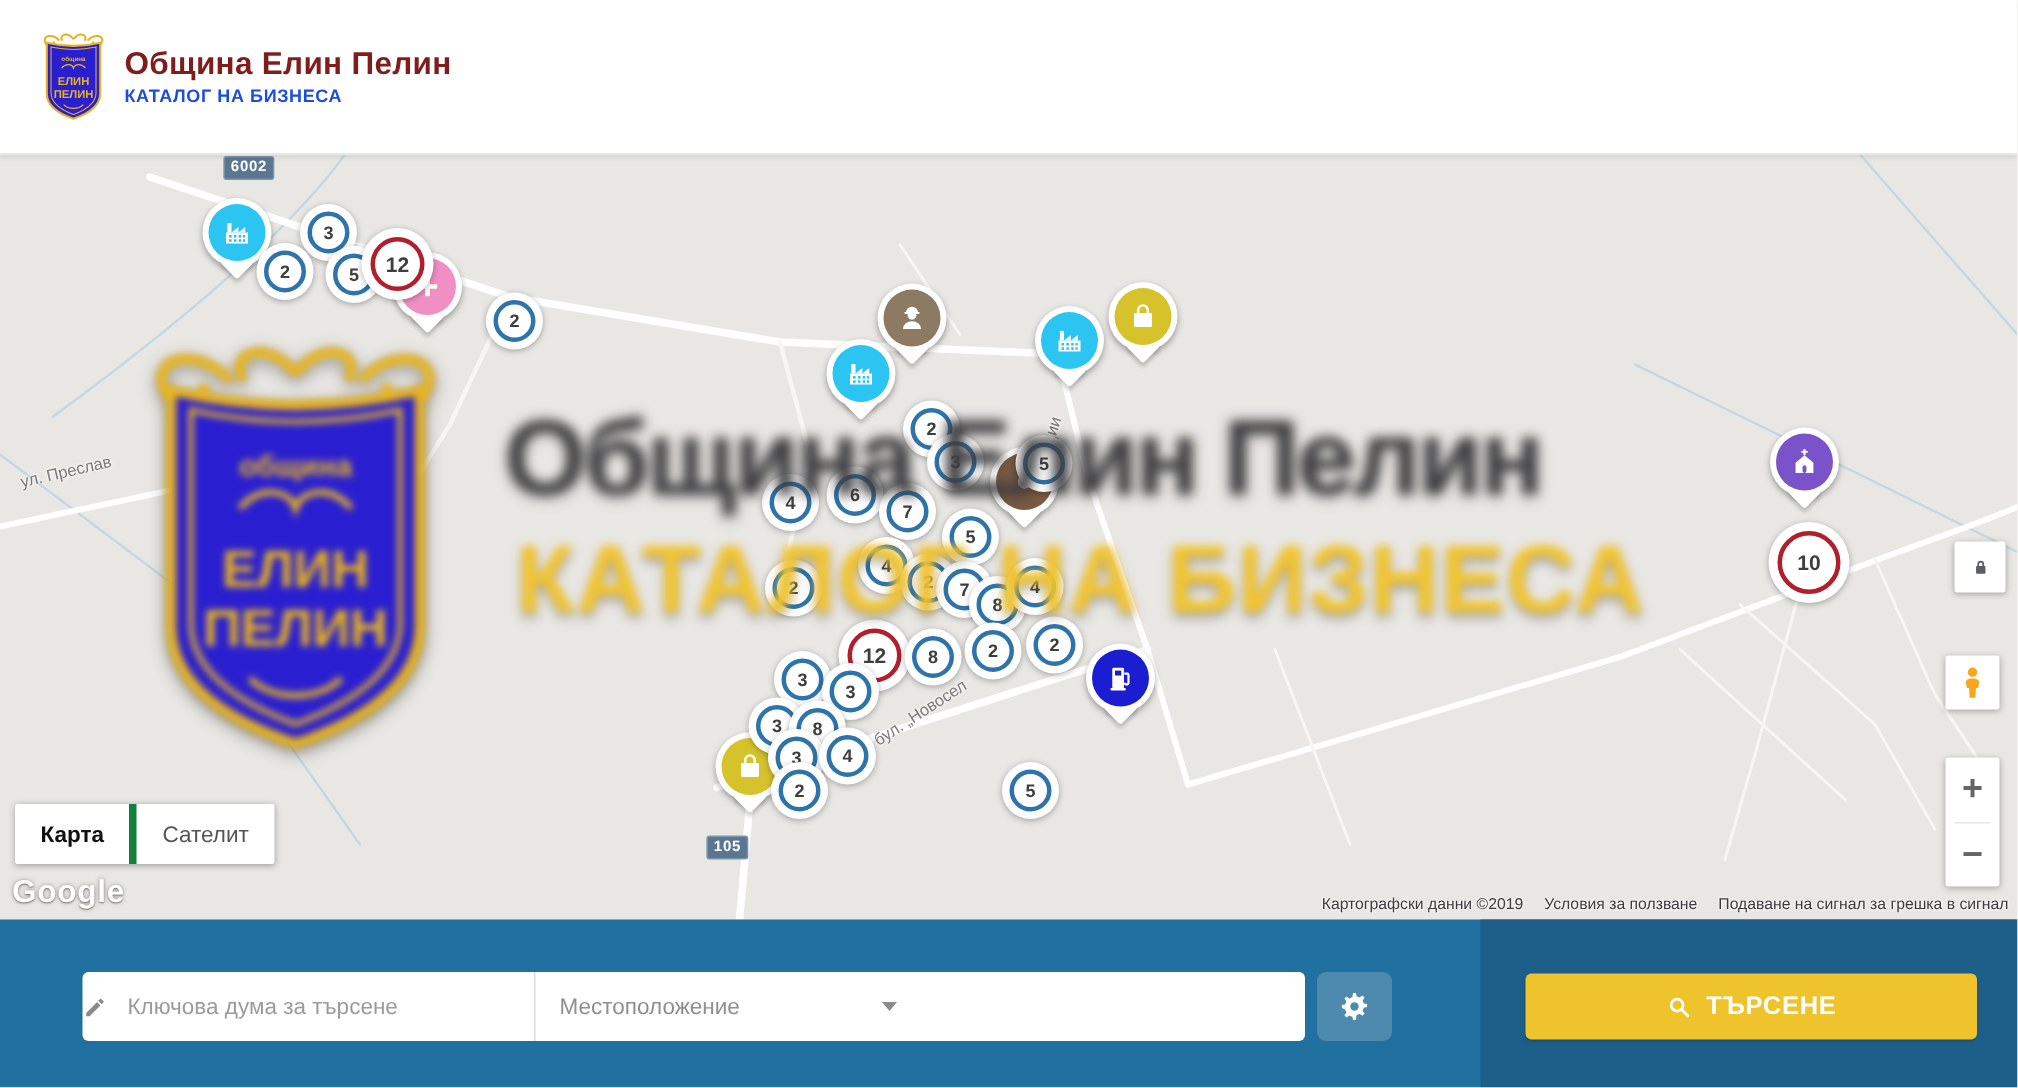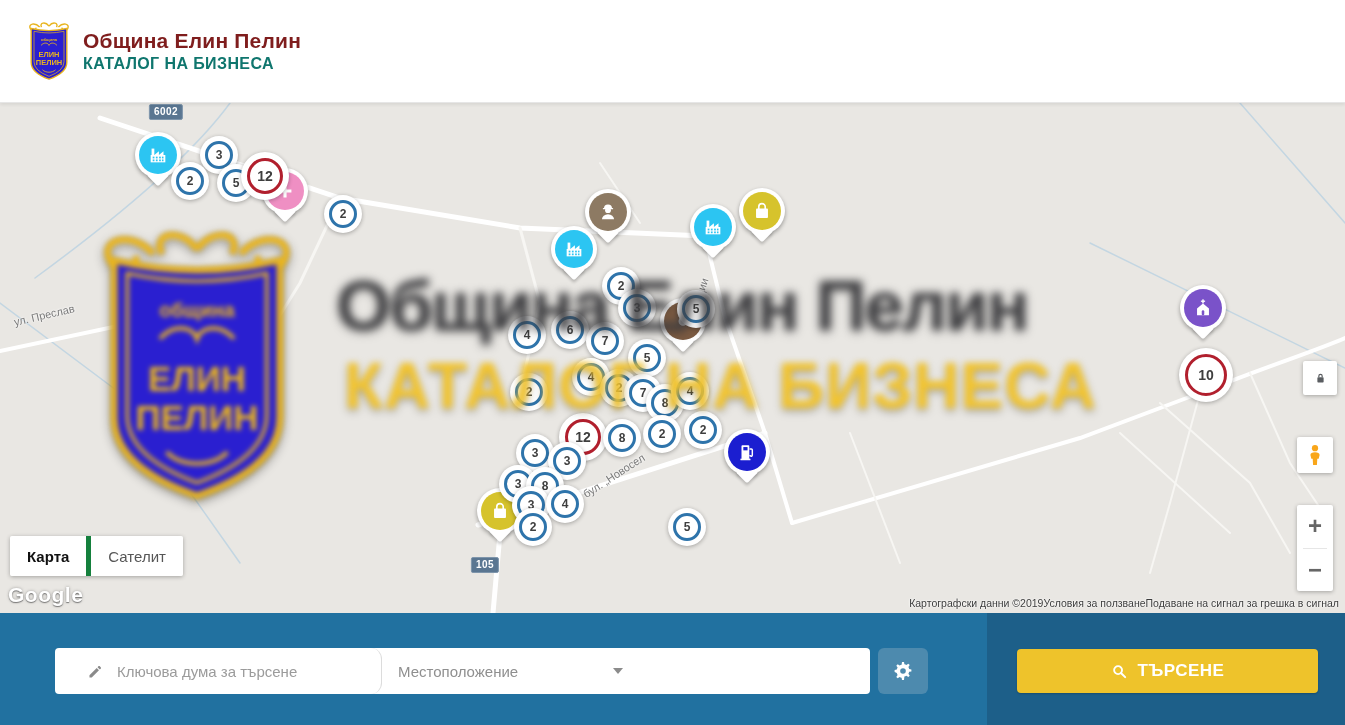--- a/index.html
+++ b/index.html
@@ -5,21 +5,21 @@
   html,body{margin:0;padding:0;background:#fff;}
   *{box-sizing:border-box;font-family:"Liberation Sans",sans-serif;}
   #stage{position:relative;width:1345px;height:725px;overflow:hidden;background:#e9e7e3;}
 
   
   .header{position:absolute;left:0;top:0;width:1345px;height:103px;background:#fff;border-bottom:1px solid #e6e6e6;box-shadow:0 2px 3px rgba(0,0,0,.07);z-index:20;display:flex;align-items:center;}
   .brand{display:flex;align-items:center;margin-left:25px;cursor:pointer;}
   .brand svg{width:48px;height:60px;}
   .brand-text{margin-left:10px;}
   .brand-line1{font-size:21px;font-weight:bold;color:#7f1d1d;letter-spacing:.2px;}
-  .brand-line2{font-size:16px;font-weight:bold;color:#0f766e;letter-spacing:.4px;margin-top:2px;}
+  .brand-line2{font-size:12px;font-weight:bold;color:#1d4ed8;letter-spacing:.4px;margin-top:2px;}
   .nav{position:absolute;right:25px;top:0;height:103px;display:flex;align-items:center;gap:34px;}
   .nav-item{font-size:15px;font-weight:bold;color:#3a3c41;letter-spacing:-.2px;cursor:pointer;white-space:nowrap;}
 
   
   .map{position:absolute;left:0;top:103px;width:1345px;height:510px;background:#e9e7e3;overflow:hidden;}
   .roads{position:absolute;left:0;top:0;z-index:1;}
   .label-layer,.marker-layer{position:absolute;left:0;top:-103px;width:1345px;height:725px;z-index:3;}
   .label-layer{z-index:2;}
 
   .road-shield{position:absolute;transform:translate(-50%,-50%);background:#5a7691;color:#fff;font-size:10px;font-weight:bold;padding:1px 4px 2px;border-radius:2px;border:1px solid #7e95ab;letter-spacing:.5px;}
@@ -41,35 +41,35 @@
   .wm-shield svg{width:100%;height:100%;}
   .wm-line1{left:336px;top:162px;font-size:71px;font-weight:bold;color:#3e3e41;letter-spacing:-2px;filter:blur(4px);text-shadow:0 2px 6px rgba(0,0,0,.3);white-space:nowrap;}
   .wm-line2{left:344px;top:246px;font-size:64px;font-weight:bold;color:#f2c42f;letter-spacing:1px;filter:blur(3px);text-shadow:0 3px 6px rgba(0,0,0,.35);white-space:nowrap;}
 
   
   .maptype{position:absolute;left:10px;top:433px;display:flex;z-index:8;box-shadow:0 1px 4px rgba(0,0,0,.3);border-radius:2px;overflow:hidden;}
   .maptype-btn{background:#fff;height:40px;display:flex;align-items:center;justify-content:center;padding:0 17px;font-size:15px;cursor:pointer;}
   .maptype-btn.active{font-weight:bold;color:#111;}
   .maptype-btn.inactive{color:#565656;border-left:5px solid #15803d;}
   .google-logo{position:absolute;left:8px;top:480px;z-index:8;color:#fff;font-size:21px;font-weight:bold;letter-spacing:.5px;text-shadow:0 1px 1px rgba(85,85,85,.7),0 0 3px rgba(85,85,85,.5);cursor:pointer;}
-  .attribution{position:absolute;right:6px;top:494px;z-index:8;display:flex;font-size:10.5px;color:#3c3c3c;text-shadow:0 0 2px #fff,0 0 2px #fff;}
+  .attribution{position:absolute;right:6px;top:494px;z-index:8;display:flex;gap:14px;font-size:10.5px;color:#3c3c3c;text-shadow:0 0 2px #fff,0 0 2px #fff;}
   .attribution span{white-space:nowrap;}
   .ctl{position:absolute;background:#fff;box-shadow:0 1px 4px rgba(0,0,0,.3);border-radius:2px;z-index:8;display:flex;align-items:center;justify-content:center;cursor:pointer;}
   .ctl-lock{left:1303px;top:258px;width:34px;height:34px;}
   .ctl-peg{left:1297px;top:334px;width:36px;height:36px;}
   .zoomctl{position:absolute;left:1297px;top:402px;width:36px;height:86px;background:#fff;box-shadow:0 1px 4px rgba(0,0,0,.3);border-radius:2px;z-index:8;display:flex;flex-direction:column;}
   .zoom-btn{flex:1;display:flex;align-items:center;justify-content:center;font-size:24px;font-weight:bold;color:#666;cursor:pointer;}
   .zoom-div{height:1px;background:#e6e6e6;margin:0 6px;}
 
   
   .bottombar{position:absolute;left:0;top:613px;width:1345px;height:112px;background:#2171a0;z-index:20;}
   .bottombar-right{position:absolute;left:987px;top:0;width:358px;height:112px;background:#1d5f89;}
   .search-group{position:absolute;left:55px;top:35px;width:815px;height:46px;background:#fff;border-radius:4px;display:flex;align-items:stretch;}
   .sg-section{display:flex;align-items:center;position:relative;}
-  .sg-keyword{width:327px;border-right:1px solid #dcdcdc;padding-left:32px;border-radius:11px;}
+  .sg-keyword{width:302px;border-right:1px solid #dcdcdc;padding-left:0;}
   .sg-keyword svg{width:17px;height:17px;flex:none;}
   .sg-keyword input{border:none;outline:none;flex:1;margin-left:11px;font-size:15px;color:#555;background:transparent;}
   .sg-keyword input::placeholder{color:#9b9b9b;}
   .sg-select{width:256px;border-right:1px solid #dcdcdc;padding:0 16px;cursor:pointer;justify-content:space-between;}
   .sg-select:last-child{border-right:none;width:257px;}
   .sg-select .sel-text{font-size:15px;color:#8f8f8f;}
   .caret{width:0;height:0;border-left:5px solid transparent;border-right:5px solid transparent;border-top:6px solid #8b8b8b;}
   .gear-btn{position:absolute;left:878px;top:35px;width:50px;height:46px;background:#4d8aae;border-radius:6px;display:flex;align-items:center;justify-content:center;cursor:pointer;}
   .gear-btn svg{width:24px;height:24px;}
   .search-btn{position:absolute;left:1017px;top:36px;width:301px;height:44px;background:#eec32b;border:none;border-radius:4px;display:flex;align-items:center;justify-content:center;gap:10px;cursor:pointer;box-shadow:0 1px 2px rgba(0,0,0,.2);}

